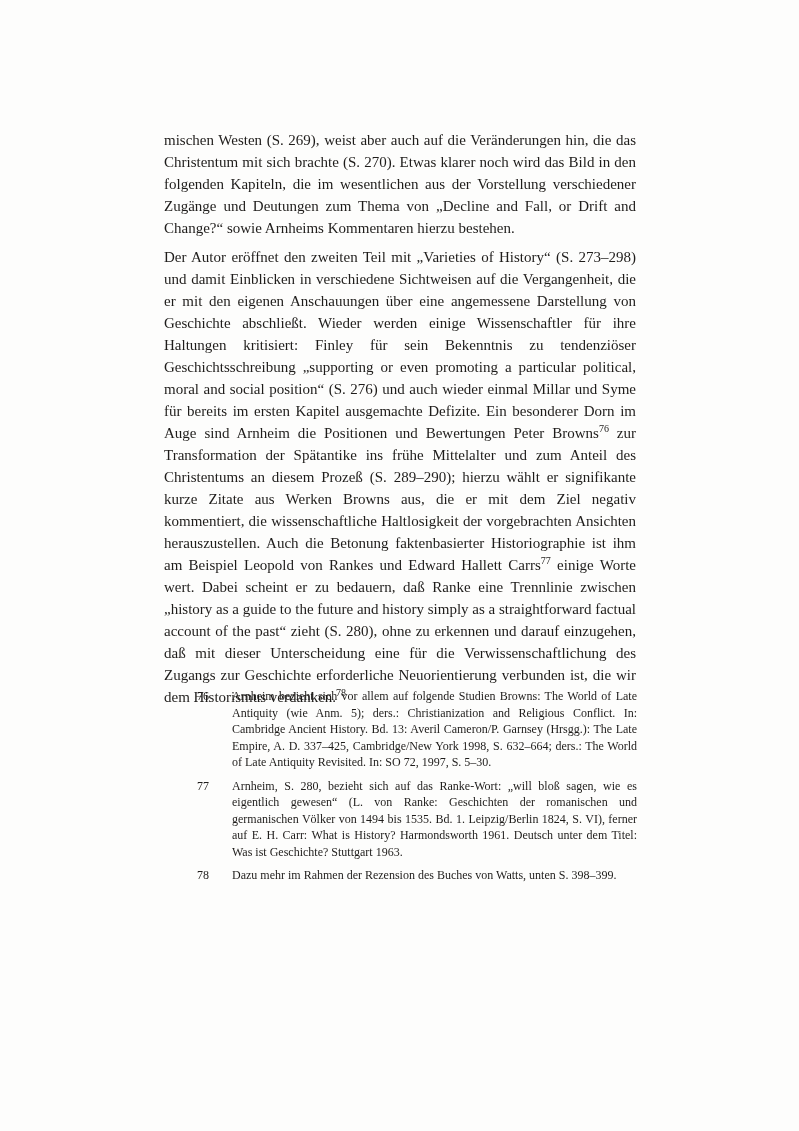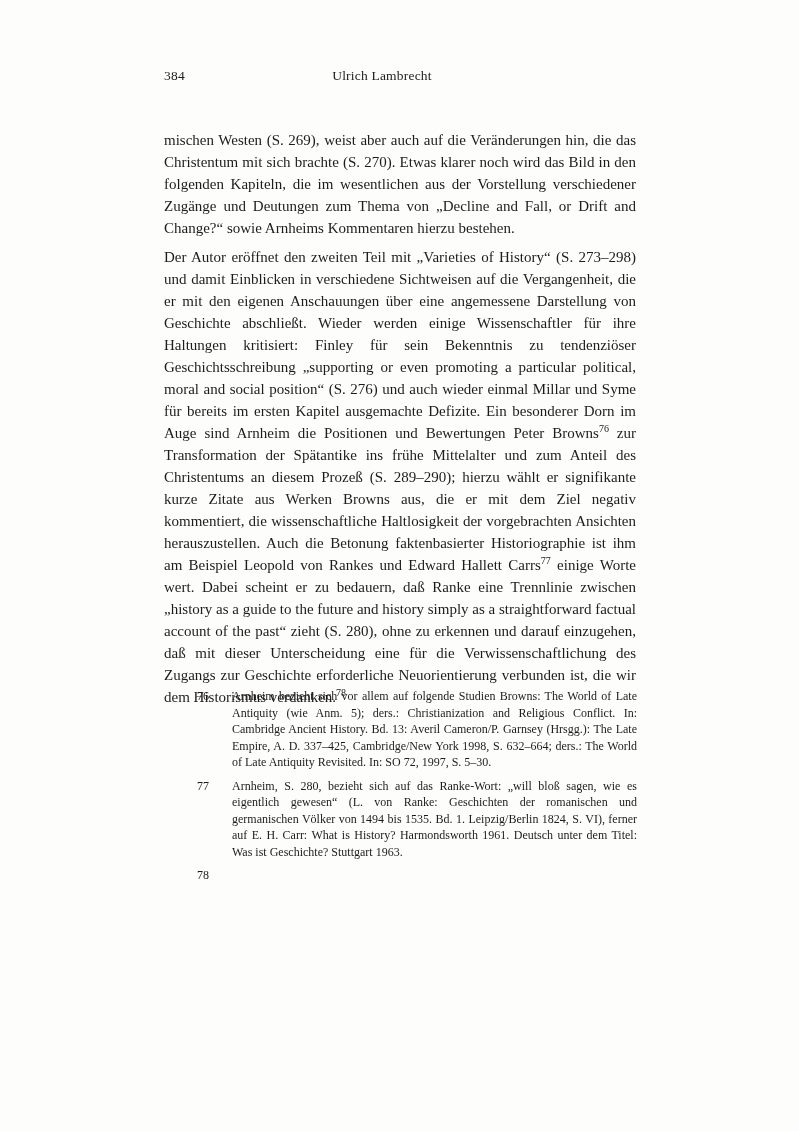--- a/index.html
+++ b/index.html
@@ -74,37 +74,34 @@
     position: absolute;
     left: 0;
     top: 0;
   }
 </style>
 </head>
 <body>
 
 <div class="page">
 
-  <div class="running-header">
-    <span class="page-number">384</span>
-    <span class="running-head">Ulrich Lambrecht</span>
-  </div>
 
   <div class="body-text">
     <p><span>mischen Westen (S. 269), weist aber auch auf die Veränderungen hin, die das Christentum mit sich brachte (S. 270). Etwas klarer noch wird das Bild in den folgenden Kapiteln, die im wesentlichen aus der Vorstellung verschiedener Zugänge und Deutungen zum Thema von „Decline and Fall, or Drift and Change?“ sowie Arnheims Kommentaren hierzu bestehen.</span></p>
     <p><span>Der Autor eröffnet den zweiten Teil mit „Varieties of History“ (S. 273–298) und damit Einblicken in verschiedene Sichtweisen auf die Vergangenheit, die er mit den eigenen Anschauungen über eine angemessene Darstellung von Geschichte abschließt. Wieder werden einige Wissenschaftler für ihre Haltungen kritisiert: Finley für sein Bekenntnis zu tendenziöser Geschichtsschreibung „supporting or even promoting a particular political, moral and social position“ (S. 276) und auch wieder einmal Millar und Syme für bereits im ersten Kapitel ausgemachte Defizite. Ein besonderer Dorn im Auge sind Arnheim die Positionen und Bewertungen Peter Browns</span><sup class="fn-marker">76</sup><span> zur Transformation der Spätantike ins frühe Mittelalter und zum Anteil des Christentums an diesem Prozeß (S. 289–290); hierzu wählt er signifikante kurze Zitate aus Werken Browns aus, die er mit dem Ziel negativ kommentiert, die wissenschaftliche Haltlosigkeit der vorgebrachten Ansichten herauszustellen. Auch die Betonung faktenbasierter Historiographie ist ihm am Beispiel Leopold von Rankes und Edward Hallett Carrs</span><sup class="fn-marker">77</sup><span> einige Worte wert. Dabei scheint er zu bedauern, daß Ranke eine Trennlinie zwischen „history as a guide to the future and history simply as a straightforward factual account of the past“ zieht (S. 280), ohne zu erkennen und darauf einzugehen, daß mit dieser Unterscheidung eine für die Verwissenschaftlichung des Zugangs zur Geschichte erforderliche Neuorientierung verbunden ist, die wir dem Historismus verdanken.</span><sup class="fn-marker">78</sup></p>
   </div>
 
   <div class="footnotes">
     <div class="footnote">
       <span class="fn-num">76</span>
       <span class="fn-text">Arnheim bezieht sich vor allem auf folgende Studien Browns: The World of Late Antiquity (wie Anm. 5); ders.: Christianization and Religious Conflict. In: Cambridge Ancient History. Bd. 13: Averil Cameron/P. Garnsey (Hrsgg.): The Late Empire, A. D. 337–425, Cambridge/New York 1998, S. 632–664; ders.: The World of Late Antiquity Revisited. In: SO 72, 1997, S. 5–30.</span>
     </div>
     <div class="footnote">
       <span class="fn-num">77</span>
       <span class="fn-text">Arnheim, S. 280, bezieht sich auf das Ranke-Wort: „will bloß sagen, wie es eigentlich gewesen“ (L. von Ranke: Geschichten der romanischen und germanischen Völker von 1494 bis 1535. Bd. 1. Leipzig/Berlin 1824, S. VI), ferner auf E. H. Carr: What is History? Harmondsworth 1961. Deutsch unter dem Titel: Was ist Geschichte? Stuttgart 1963.</span>
     </div>
     <div class="footnote">
       <span class="fn-num">78</span>
+      <span class="fn-text">Dazu mehr im Rahmen der Rezension des Buches von Watts, unten S. 398–399.</span>
     </div>
   </div>
 
 </div>
 
 </body></html>

